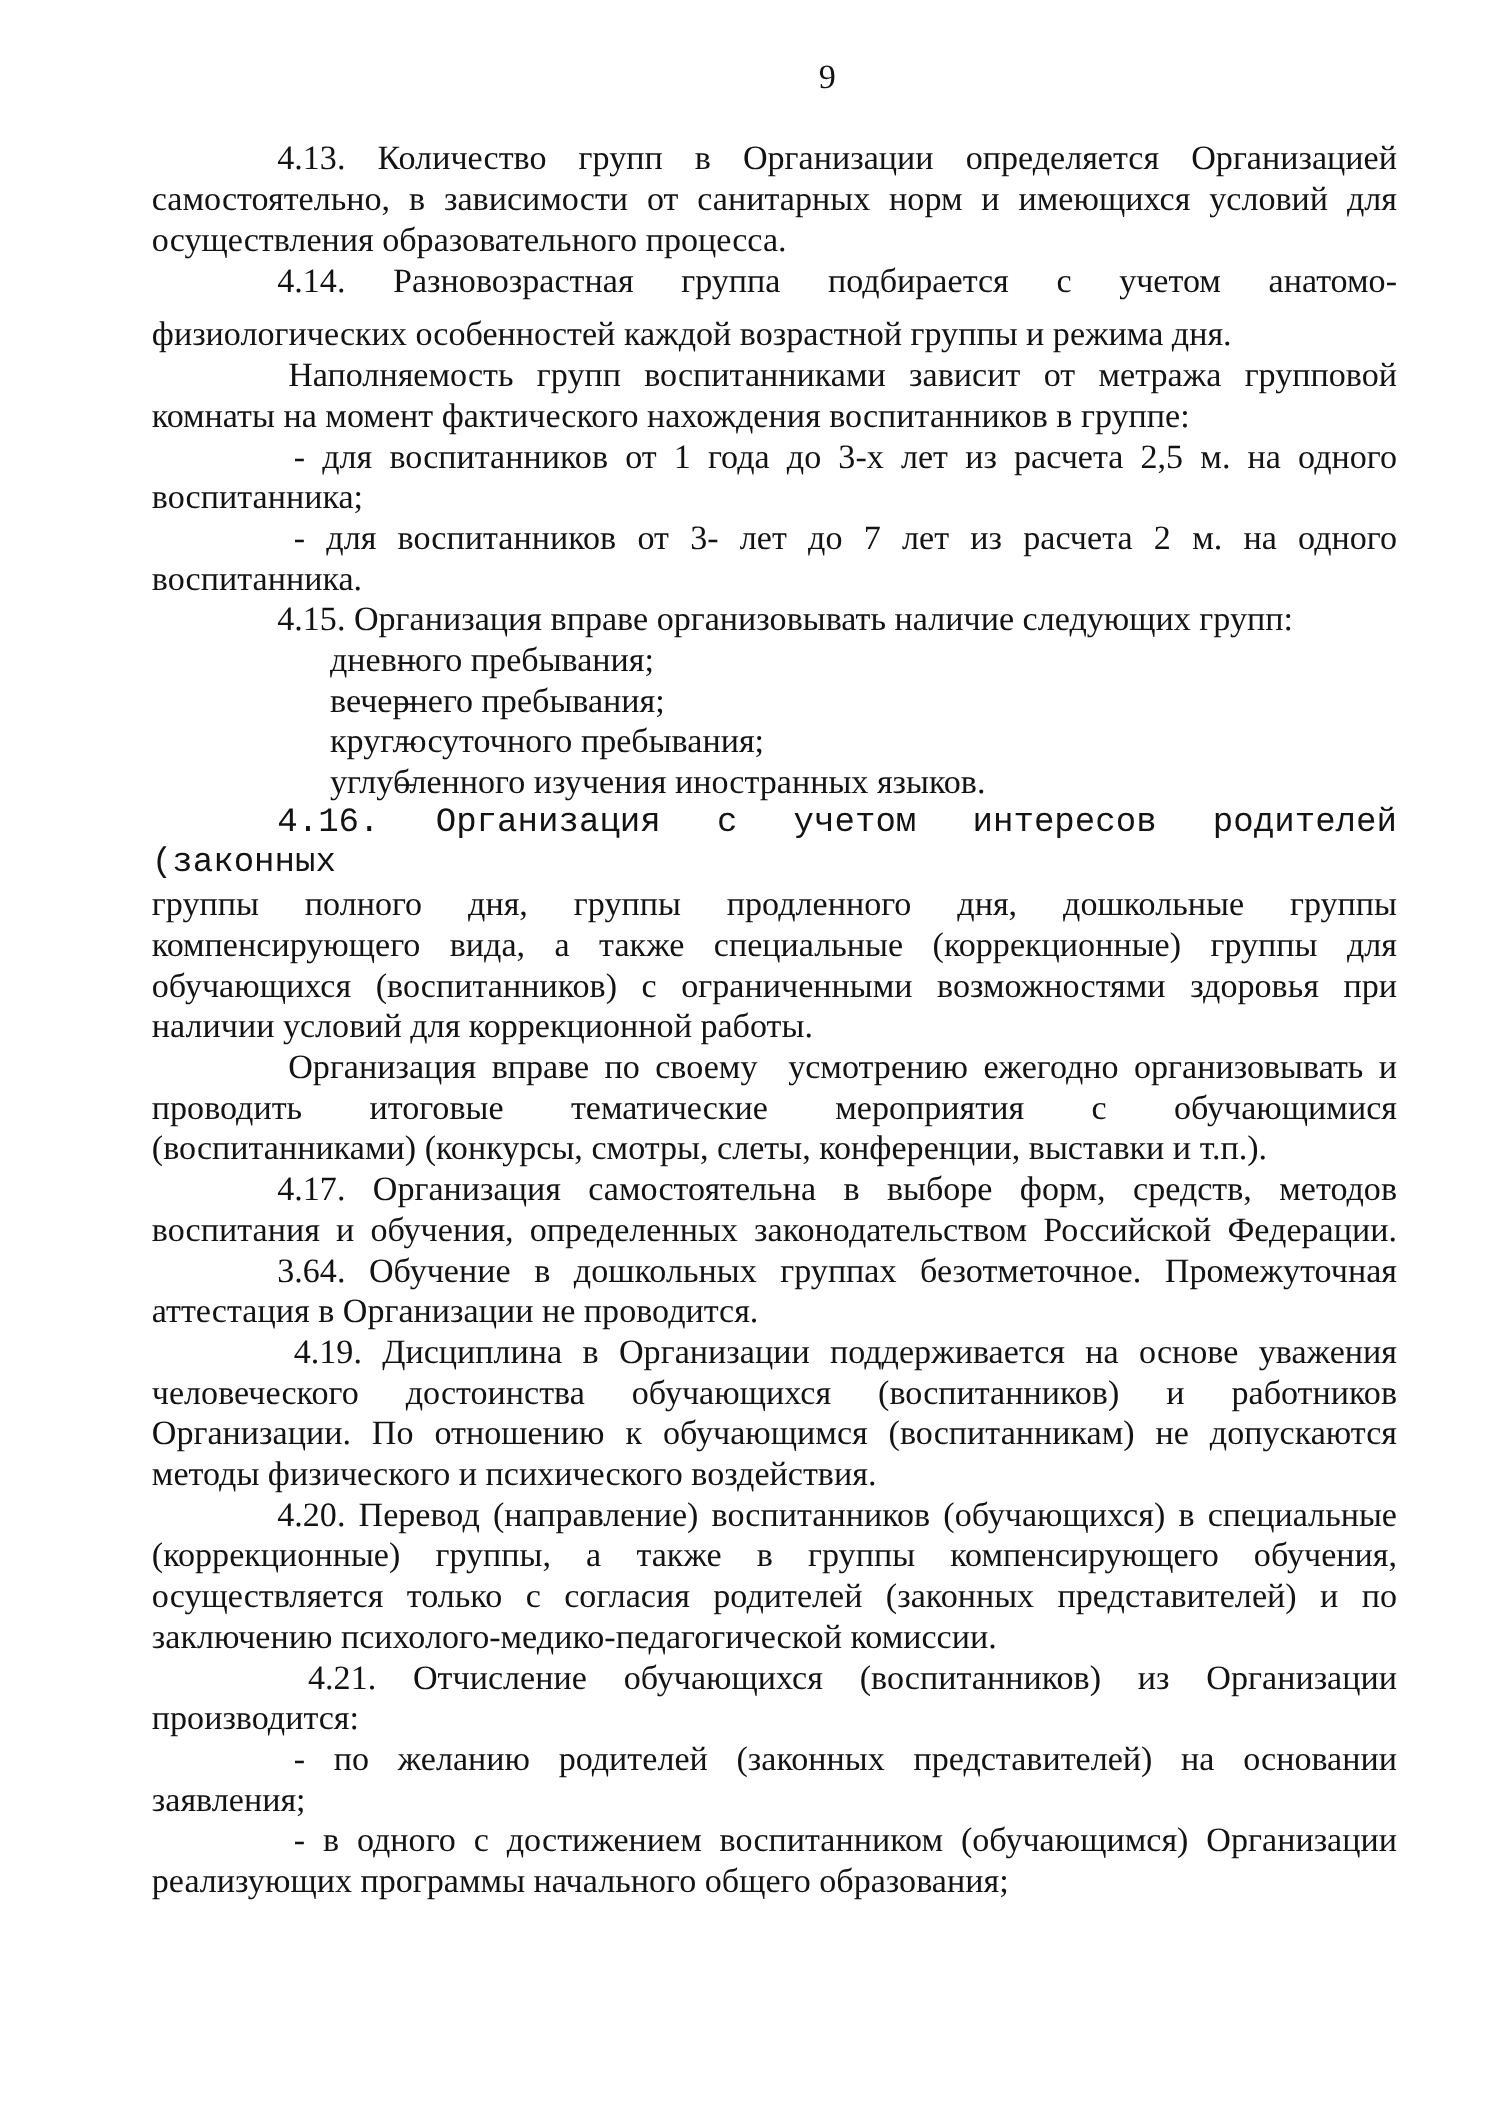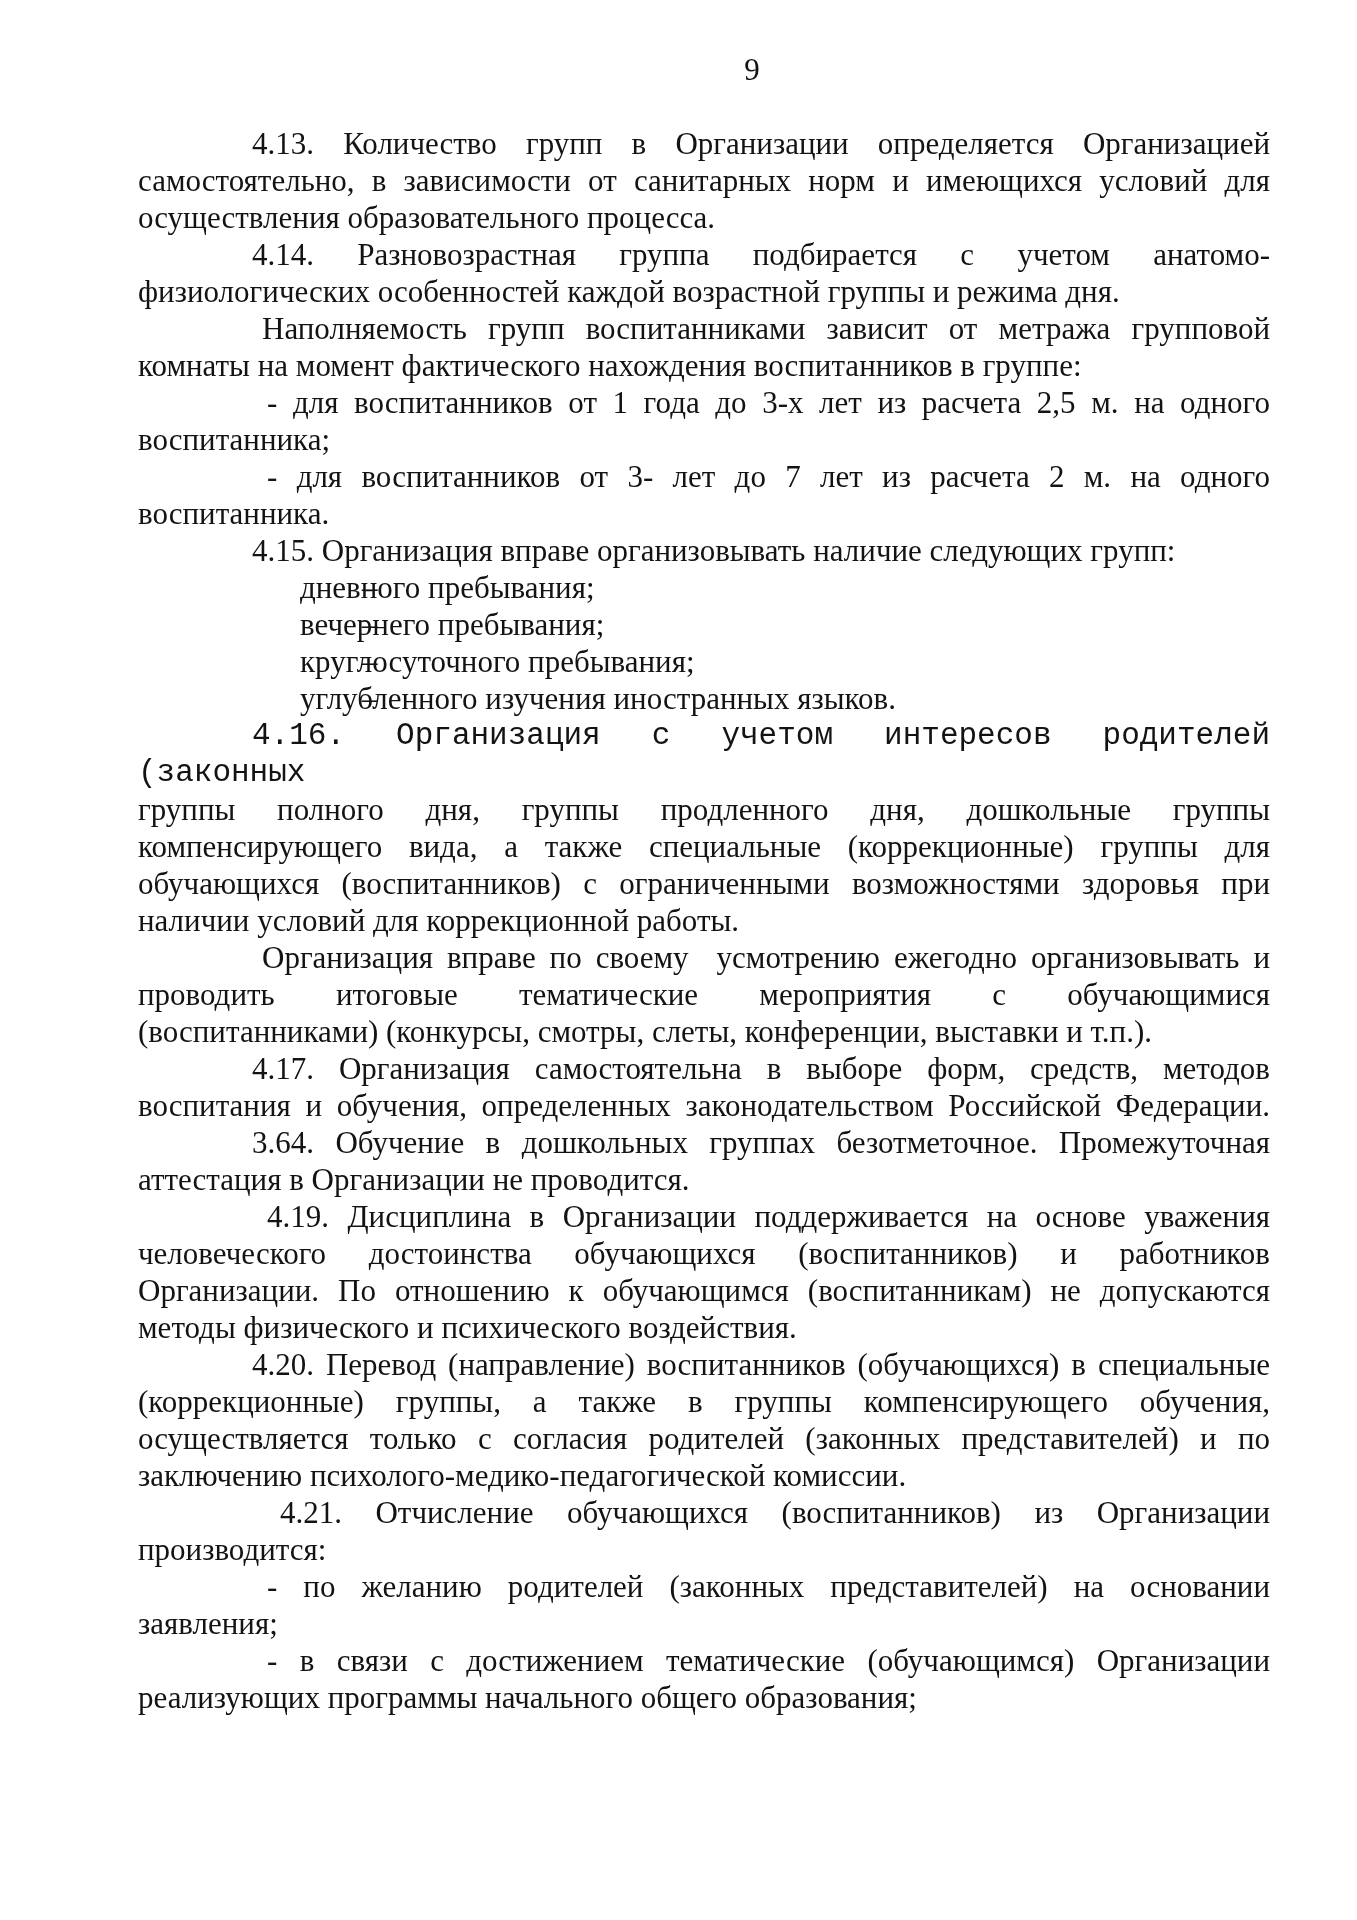--- a/index.html
+++ b/index.html
@@ -44,21 +44,21 @@
 <body>
 
 <div class="page">
   <div class="pnum">9</div>
   <div class="blank"></div>
   <div id="doc-body">
       <div class="line j" style="text-indent: 114px;">4.13. Количество групп в Организации определяется Организацией</div>
       <div class="line j" style="text-indent: 0px;">самостоятельно, в зависимости от санитарных норм и имеющихся условий для</div>
       <div class="line" style="text-indent: 0px;">осуществления образовательного процесса.</div>
       <div class="line j" style="text-indent: 114px;">4.14. Разновозрастная группа подбирается с учетом анатомо-</div>
-      <div class="line" style="text-indent: 0px;">физиологических особенностей каждой возрастной группы и режима дня.</div>
+      <div class="line" style="text-indent: 0px; margin-top: 12px;">физиологических особенностей каждой возрастной группы и режима дня.</div>
       <div class="line j" style="text-indent: 124px;">Наполняемость групп воспитанниками зависит от метража групповой</div>
       <div class="line" style="text-indent: 0px;">комнаты на момент фактического нахождения воспитанников в группе:</div>
       <div class="line j" style="text-indent: 129px;">- для воспитанников от 1 года до 3-х лет из расчета 2,5 м. на одного</div>
       <div class="line" style="text-indent: 0px;">воспитанника;</div>
       <div class="line j" style="text-indent: 129px;">- для воспитанников от 3- лет до 7 лет из расчета 2 м. на одного</div>
       <div class="line" style="text-indent: 0px;">воспитанника.</div>
       <div class="line" style="text-indent: 114px;">4.15. Организация вправе организовывать наличие следующих групп:</div>
       <div class="line" style="text-indent: 112px;"><span class="marker">–</span><span>дневного пребывания;</span></div>
       <div class="line" style="text-indent: 112px;"><span class="marker">–</span><span>вечернего пребывания;</span></div>
       <div class="line" style="text-indent: 112px;"><span class="marker">–</span><span>круглосуточного пребывания;</span></div>
@@ -80,16 +80,16 @@
       <div class="line j" style="text-indent: 0px;">Организации. По отношению к обучающимся (воспитанникам) не допускаются</div>
       <div class="line" style="text-indent: 0px;">методы физического и психического воздействия.</div>
       <div class="line j" style="text-indent: 114px;">4.20. Перевод (направление) воспитанников (обучающихся) в специальные</div>
       <div class="line j" style="text-indent: 0px;">(коррекционные) группы, а также в группы компенсирующего обучения,</div>
       <div class="line j" style="text-indent: 0px;">осуществляется только с согласия родителей (законных представителей) и по</div>
       <div class="line" style="text-indent: 0px;">заключению психолого-медико-педагогической комиссии.</div>
       <div class="line j" style="text-indent: 142px;">4.21. Отчисление обучающихся (воспитанников) из Организации</div>
       <div class="line" style="text-indent: 0px;">производится:</div>
       <div class="line j" style="text-indent: 129px;">- по желанию родителей (законных представителей) на основании</div>
       <div class="line" style="text-indent: 0px;">заявления;</div>
-      <div class="line j" style="text-indent: 129px;">- в связи с достижением тематические (обучающимся) Организации</div>
+      <div class="line j" style="text-indent: 129px;">- в одного с достижением воспитанником (обучающимся) Организации</div>
       <div class="line" style="text-indent: 0px;">реализующих программы начального общего образования;</div>
     </div>
 </div>
 
 </body></html>

